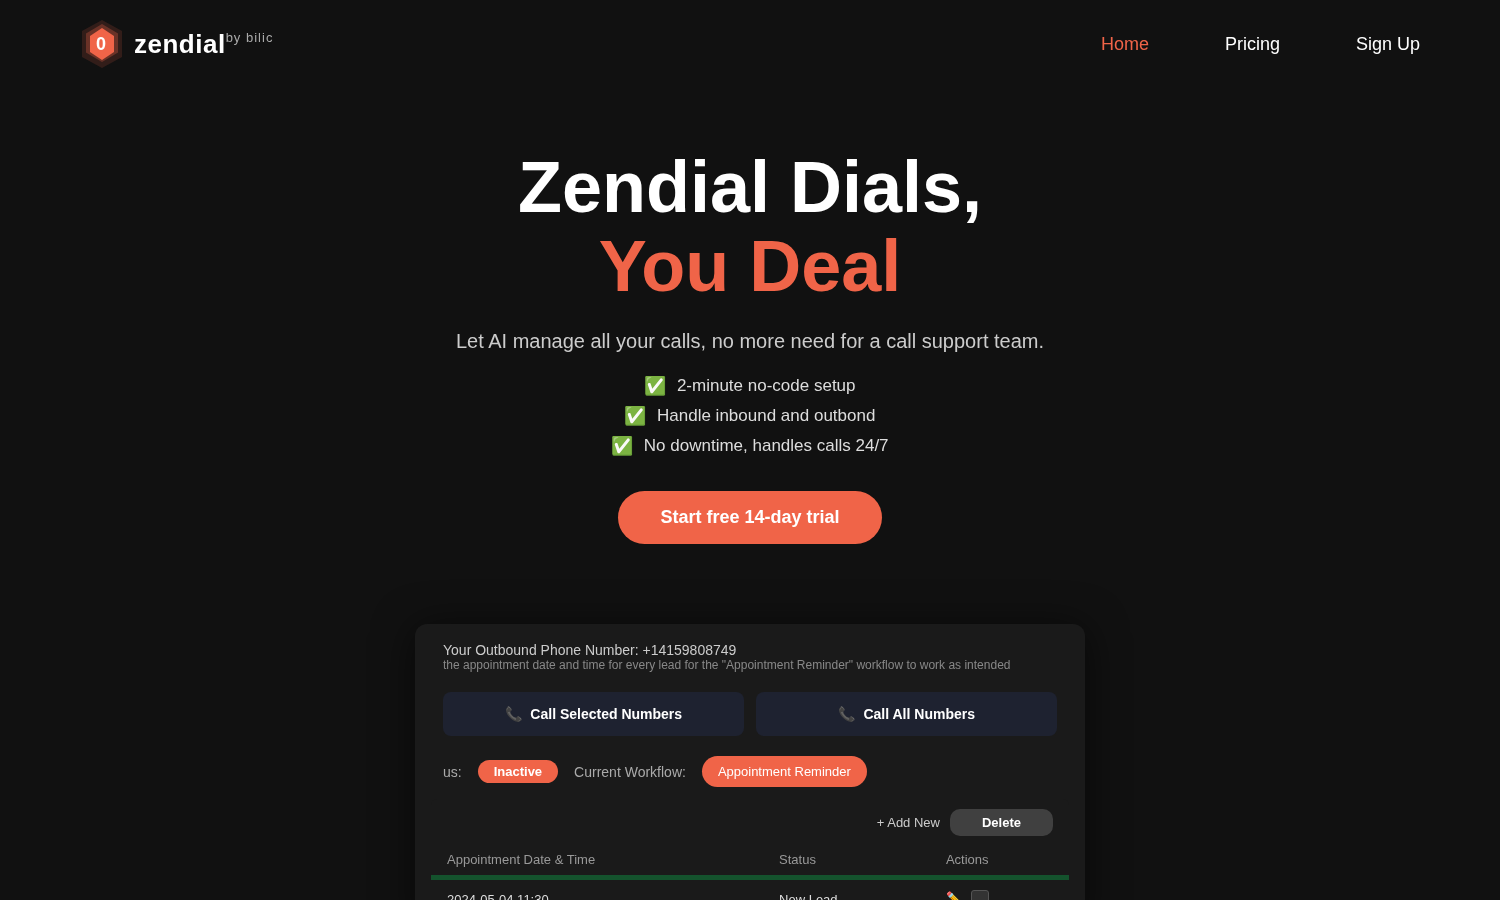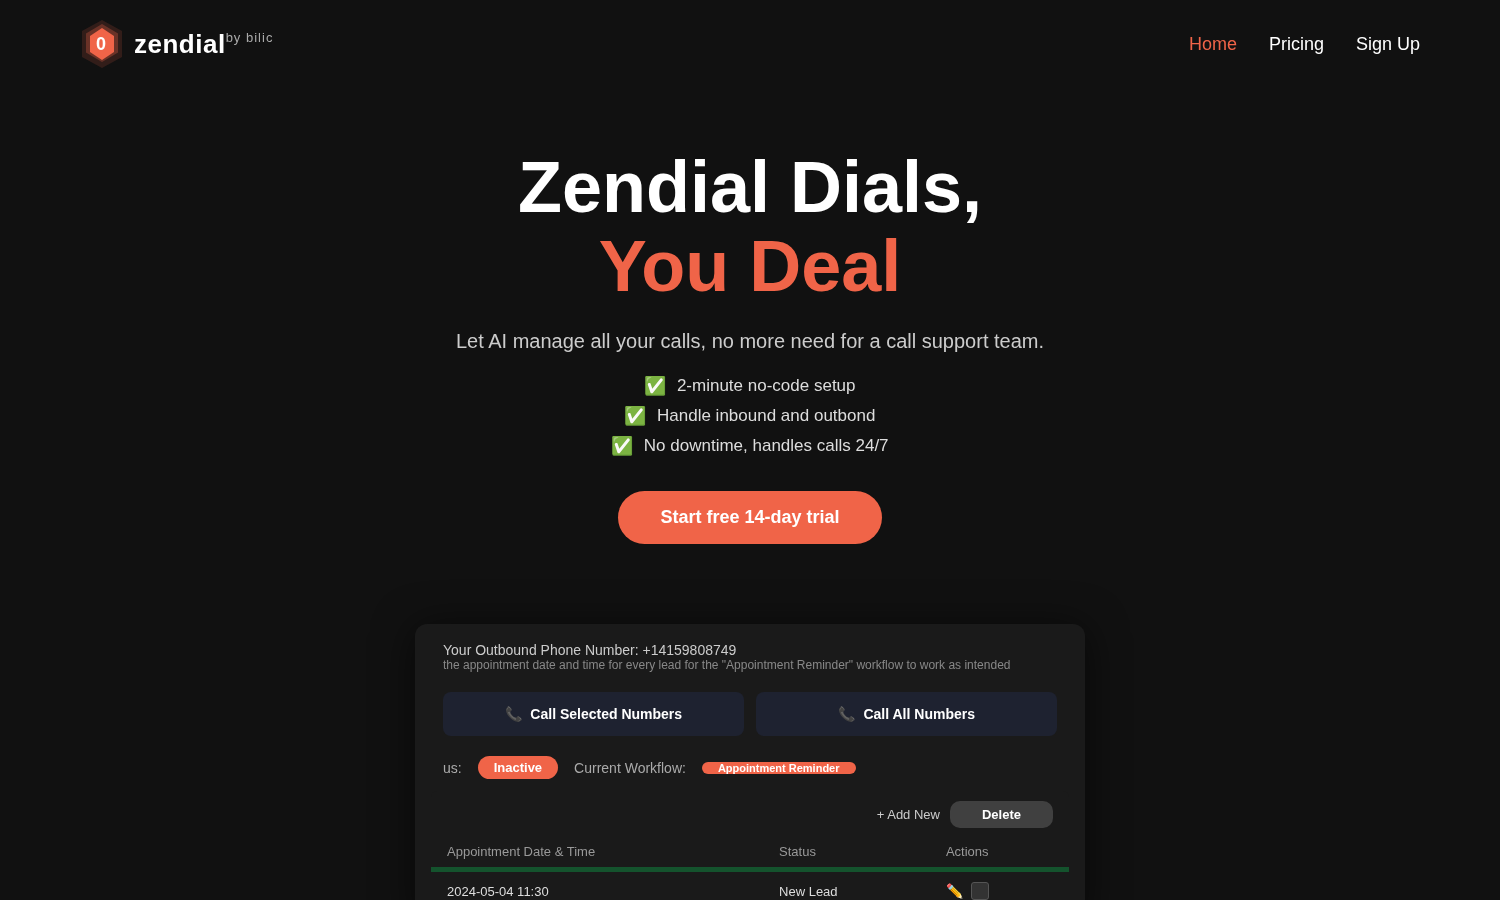--- a/index.html
+++ b/index.html
@@ -39,21 +39,21 @@
       letter-spacing: 0.5px;
     }
     .logo-bilic {
       font-size: 13px;
       color: #aaa;
       letter-spacing: 1px;
     }
     .nav-links {
       display: flex;
       align-items: center;
-      gap: 32px;
+      gap: 76px;
     }
     .nav-link {
       font-size: 18px;
       color: #fff;
       text-decoration: none;
       cursor: pointer;
     }
     .nav-link.active {
       color: #f06448;
     }
@@ -184,23 +184,23 @@
       color: #fff;
       border-radius: 20px;
       padding: 4px 16px;
       font-size: 13px;
       font-weight: 600;
     }
     .badge-appt {
       background: #f06448;
       color: #fff;
       border-radius: 20px;
-      padding: 0 16px;
-      font-size: 11px;
-      font-weight: 700;
+      padding: 8px 16px;
+      font-size: 13px;
+      font-weight: 400;
     }
 
     .dash-table-area {
       background: #1a1a1a;
       border-radius: 6px;
       margin: 0 16px 0;
       padding-bottom: 10px;
     }
 
     .table-toolbar {

